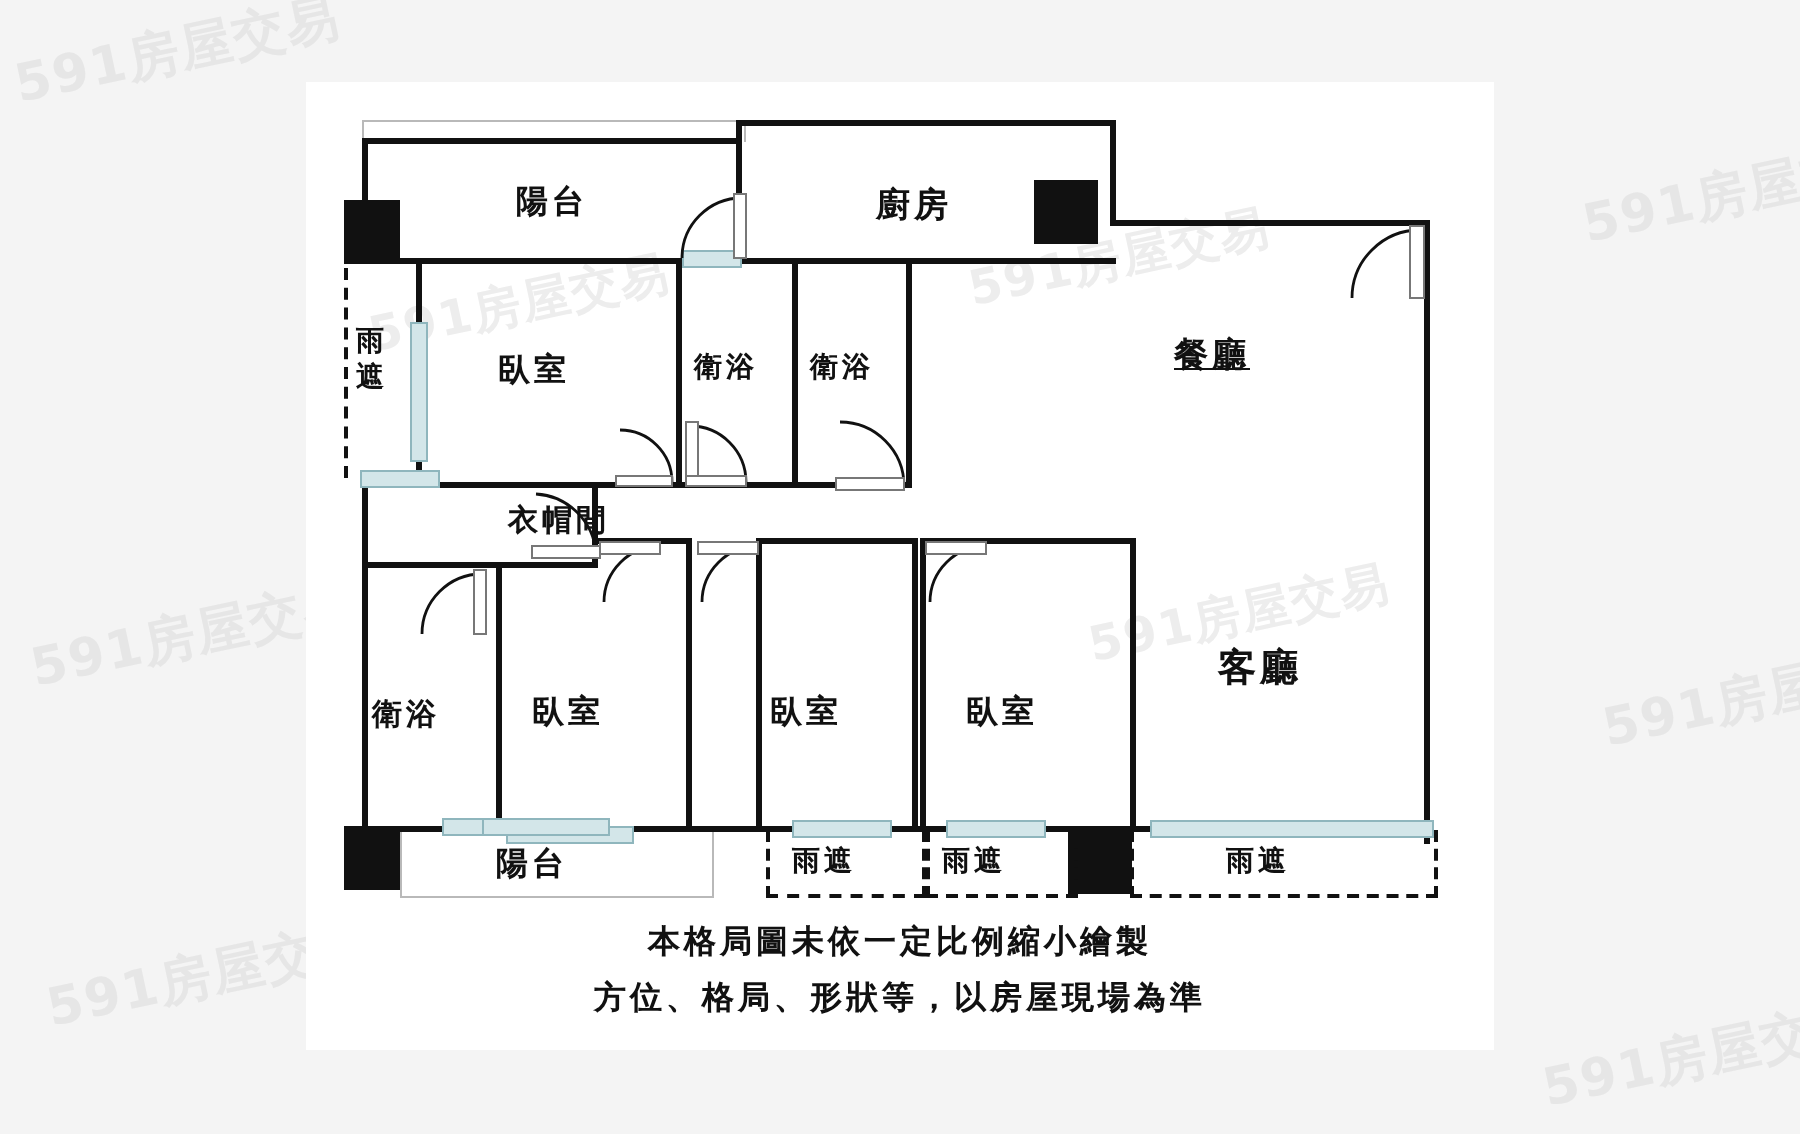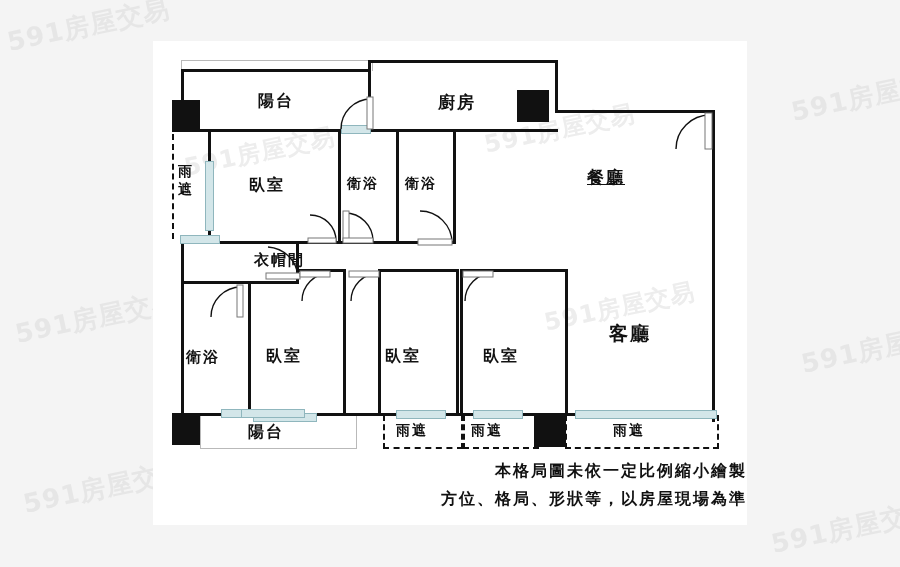--- a/index.html
+++ b/index.html
@@ -34,21 +34,21 @@
   .room-label{
     position:absolute;color:#111;white-space:nowrap;
     font-family:"DejaVu Sans","Liberation Sans",sans-serif;
     font-weight:600;letter-spacing:2px;
   }
   .door{position:absolute;}
   .door svg{display:block;overflow:visible;}
 
   
   .caption{
-    position:absolute;left:0;width:594px;text-align:right;
+    position:absolute;left:0;width:594px;text-align:center;
     color:#111;font-weight:700;letter-spacing:2px;
     font-family:"DejaVu Sans","Liberation Sans",sans-serif;
   }
 </style>
 </head>
 <body>
 
 <div class="wm" style="left:6px;top:8px;font-size:26px;transform:rotate(-12deg);">591房屋交易</div>
 <div class="wm" style="left:790px;top:78px;font-size:26px;transform:rotate(-12deg);">591房屋交易</div>
 <div class="wm" style="left:14px;top:300px;font-size:26px;transform:rotate(-12deg);">591房屋交易</div>

